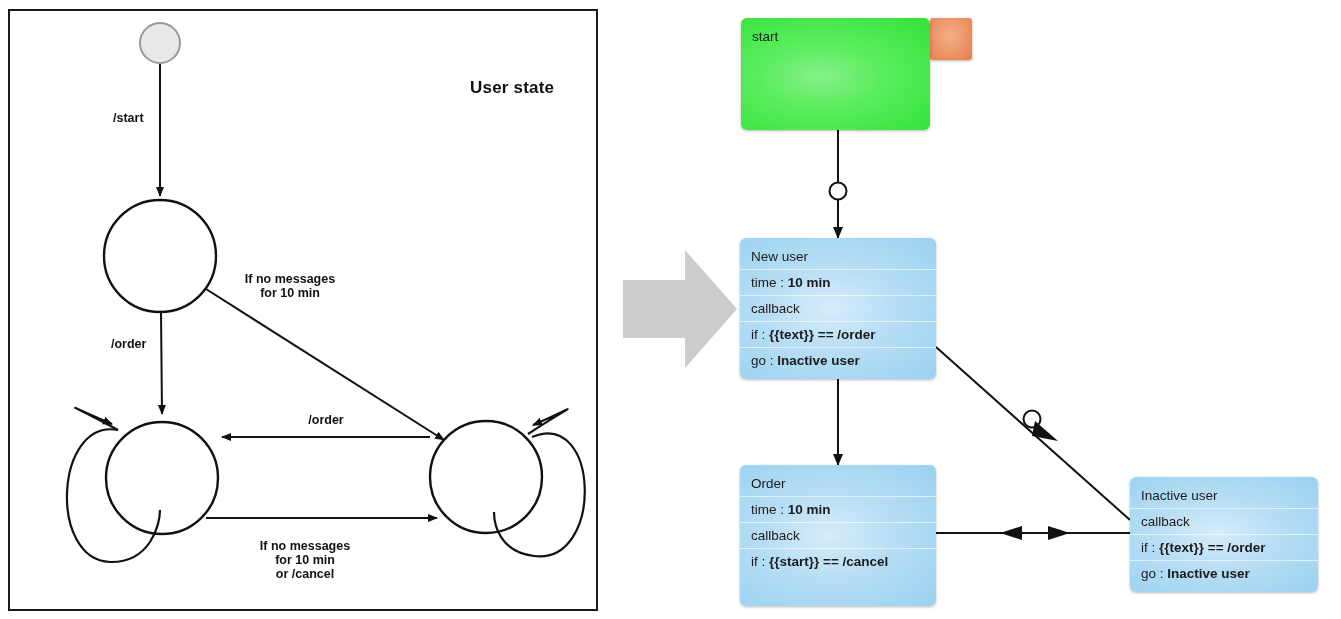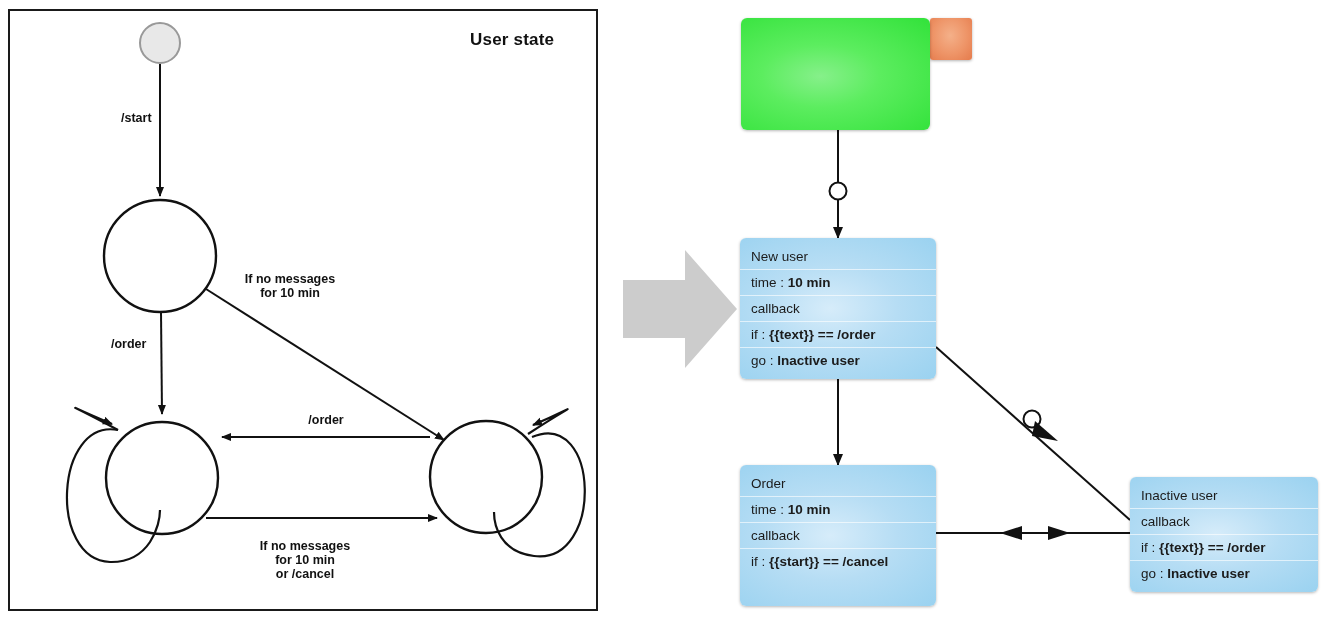--- a/index.html
+++ b/index.html
@@ -5,21 +5,21 @@
   html,body{margin:0;padding:0;background:#ffffff;}
   body{width:1341px;height:619px;position:relative;overflow:hidden;
        font-family:"Liberation Sans",sans-serif;}
 
   
   #uml-panel{position:absolute;left:8px;top:9px;width:590px;height:602px;
              border:2px solid #1a1a1a;background:#fff;box-sizing:border-box;}
   #uml-svg{position:absolute;left:0;top:0;width:1341px;height:619px;
            pointer-events:none;}
   .uml-title{position:absolute;font-weight:bold;font-size:17px;color:#111;
-             letter-spacing:.2px;}
+             letter-spacing:.2px;margin-top:48px;}
   .uml-lbl{position:absolute;font-weight:bold;font-size:12.5px;color:#111;
            text-align:center;line-height:14px;white-space:pre;}
   .st-name{position:absolute;text-align:center;font-weight:bold;color:#111;
            width:120px;}
   .st-name .big{display:block;font-size:15px;line-height:17px;}
   .st-name .small{display:block;font-size:12.5px;line-height:16px;}
 
   
   #big-arrow{position:absolute;left:623px;top:250px;width:114px;height:118px;}
 
@@ -55,21 +55,21 @@
 <div class="st-name" style="left:102px;top:459px;">
   <span class="big">Order</span>
   <span class="small">taxi</span>
 </div>
 
 <div class="st-name" style="left:426px;top:459px;">
   <span class="big">Inactive</span>
   <span class="small">user</span>
 </div>
 
-<div class="uml-lbl" style="left:113px;top:111px;text-align:center;margin-left:8px;">/start</div>
+<div class="uml-lbl" style="left:113px;top:111px;text-align:center;">/start</div>
 
 <div class="uml-lbl" style="left:111px;top:337px;text-align:left;">/order</div>
 
 <div class="uml-lbl" style="left:240px;top:272px;text-align:center;width:100px;">If no messages
 for 10 min</div>
 
 <div class="uml-lbl" style="left:278px;top:413px;text-align:center;width:96px;">/order</div>
 
 <div class="uml-lbl" style="left:252px;top:539px;text-align:center;width:106px;">If no messages
 for 10 min
@@ -133,20 +133,21 @@
   <path d="M1035,421 L1058,441 L1032,436 z" fill="#111"></path>
 
   <line x1="936" y1="533" x2="1130" y2="533" stroke="#111" stroke-width="2"></line>
   <path d="M1000,533 L1022,526 L1022,540 z" fill="#111"></path>
   <path d="M1070,533 L1048,526 L1048,540 z" fill="#111"></path>
 </svg>
 
 <div id="badge-orange" style="left:930px;top:18px;width:42px;height:42px;"></div>
 
 <div class="blk blk-green" id="blk-start" style="left:741px;top:18px;width:189px;height:112px;">
+  <div class="row">start</div>
 </div>
 
 <div class="blk blk-blue" id="blk-new" style="left:740px;top:238px;width:196px;height:141px;">
   <div class="row">New user</div>
   <div class="row">
     <span>time</span><span> : </span><b>10 min</b>
   </div>
   <div class="row">
     <span>callback</span>
   </div>

